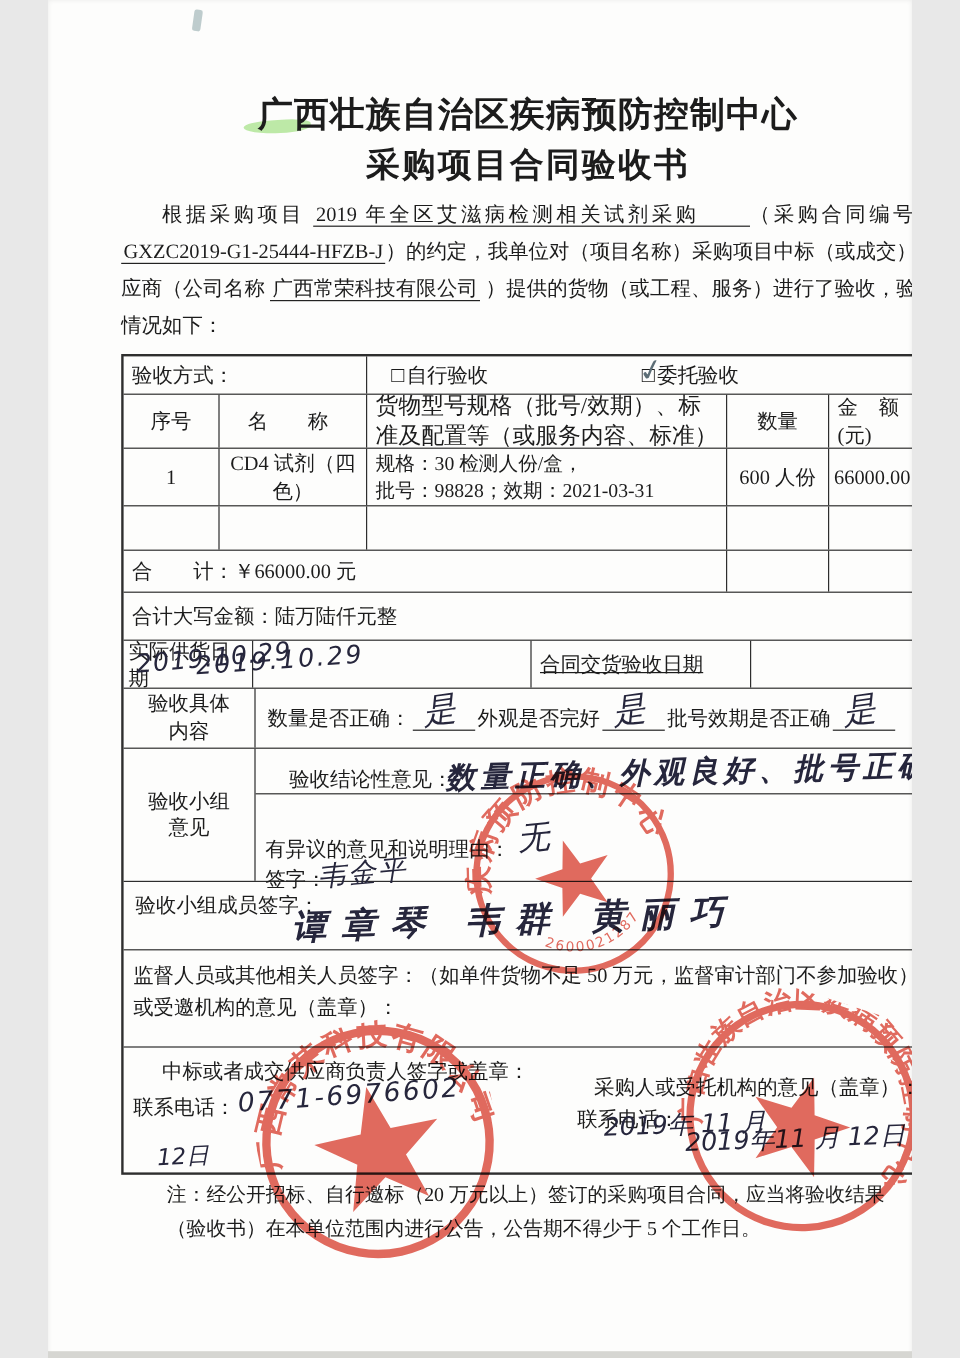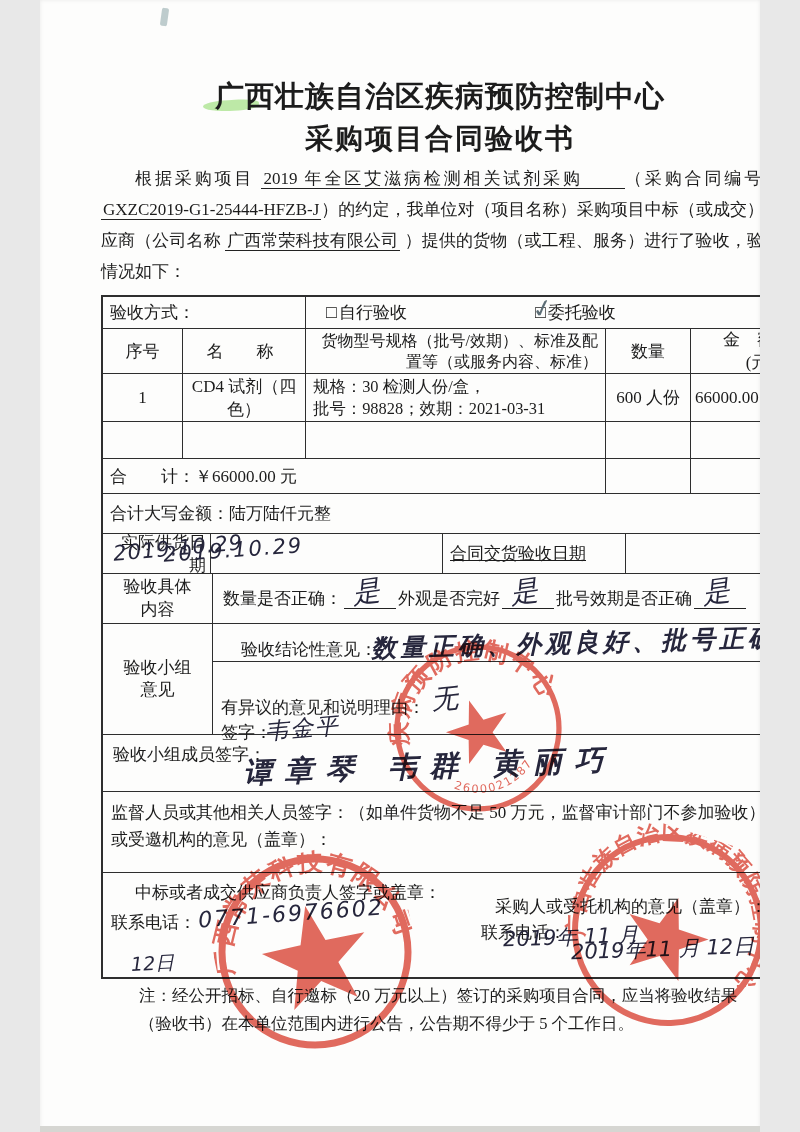--- a/index.html
+++ b/index.html
@@ -20,21 +20,21 @@
   .u{border-bottom:1.5px solid #222;padding:0 2px;}
   .u-pad{padding-right:42px;}
   
   .tbl{position:absolute;left:61px;top:295px;width:678px;height:680px;border:2px solid #2e2e2e;
        box-sizing:content-box;font-size:17px;z-index:1;}
   .row{display:flex;position:relative;border-bottom:1.5px solid #2e2e2e;box-sizing:border-box;}
   .row:last-child{border-bottom:none;}
   .cell{box-sizing:border-box;border-right:1.5px solid #2e2e2e;padding:3px 7px;overflow:visible;}
   .cell:last-child{border-right:none;}
   .cc{display:flex;align-items:center;justify-content:center;text-align:center;}
-  .cl{display:flex;align-items:center;text-align:right;}
+  .cl{display:flex;align-items:center;}
   .small-lh{line-height:1.32;}
   .opt{display:inline-flex;align-items:center;}
   .cb{font-size:18px;margin-right:2px;position:relative;}
   
   .hw{font-family:"DejaVu Sans",sans-serif;font-style:italic;color:#26263c;position:absolute;
       white-space:nowrap;z-index:3;}
   .blank{display:inline-block;width:52px;border-bottom:1.6px solid #222;height:19px;
          position:relative;margin:0 2px;}
   .blank .hw{left:8px;top:-16px;font-size:28px;transform:rotate(-8deg);}
   .check{position:absolute;font-family:"DejaVu Sans",sans-serif;color:#5d6e76;font-size:25px;
@@ -76,21 +76,21 @@
             <span class="check">✓</span>
           </span>
           <span>委托验收</span>
         </span>
       </div>
     </div>
 
     <div class="row" style="height:45px;">
       <div class="cell cc" style="width:80px;">序号</div>
       <div class="cell cc" style="width:123px;letter-spacing:8px;">名　称</div>
-      <div class="cell cl small-lh" style="width:300px;font-size:16px;">货物型号规格（批号/效期）、标准及配置等（或服务内容、标准）</div>
+      <div class="cell cl small-lh" style="width:300px;font-size:19px;">货物型号规格（批号/效期）、标准及配置等（或服务内容、标准）</div>
       <div class="cell cc" style="width:85px;">数量</div>
       <div class="cell cl" style="width:90px;">金　额(元)</div>
     </div>
 
     <div class="row" style="height:48px;">
       <div class="cell cc" style="width:80px;">1</div>
       <div class="cell cc" style="width:123px;padding:3px 2px;">CD4 试剂（四色）</div>
       <div class="cell small-lh" style="width:300px;font-size:16.4px;display:flex;flex-direction:column;justify-content:center;">
         <span>规格：30 检测人份/盒，</span>
         <span>批号：98828；效期：2021-03-31</span>

